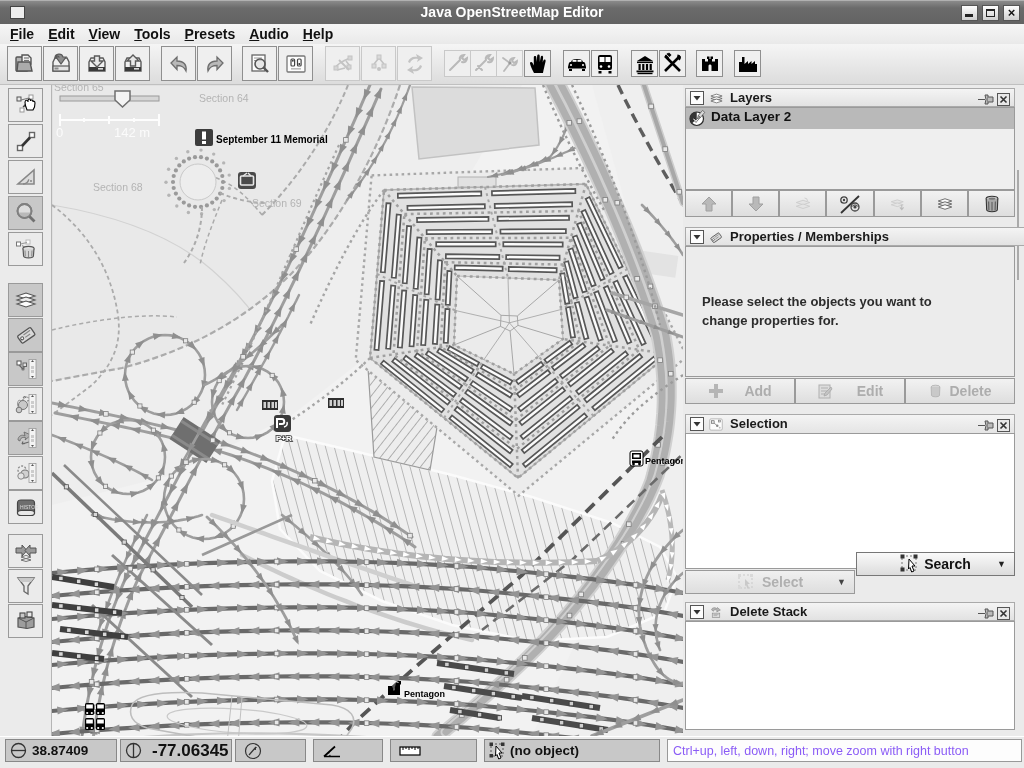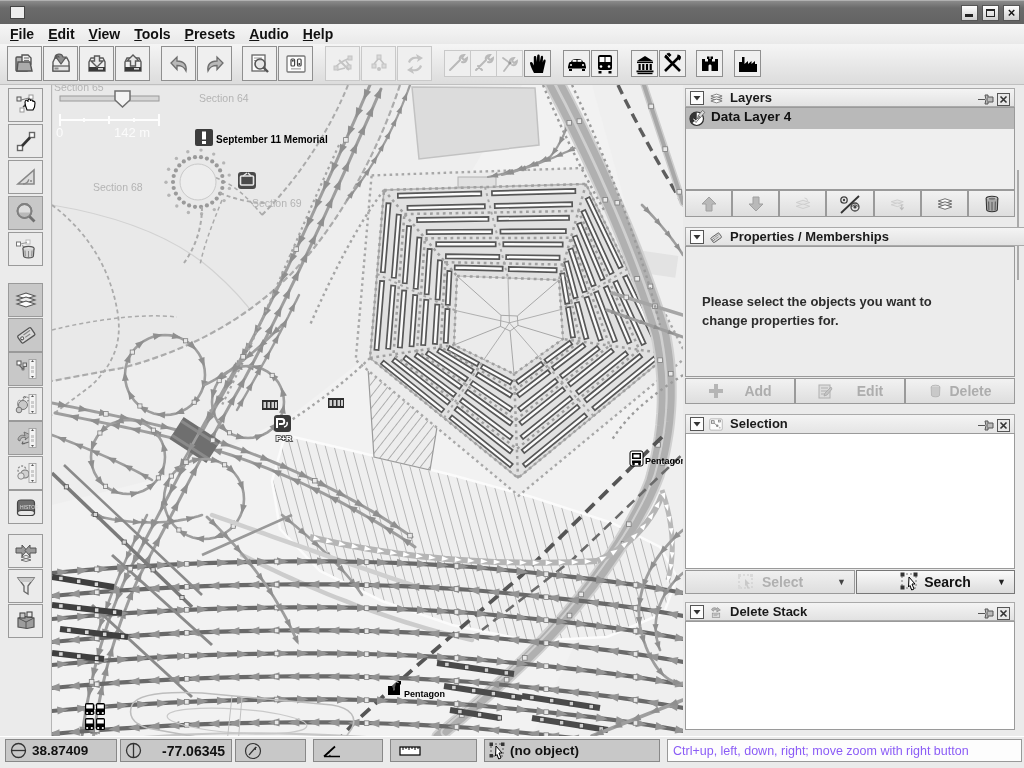--- a/index.html
+++ b/index.html
@@ -3,20 +3,21 @@
 *{margin:0;padding:0;box-sizing:border-box}
 body{font-family:"Liberation Sans",sans-serif;width:1024px;height:768px;overflow:hidden;background:#ebebeb}
 .abs{position:absolute}
 .tbtn{position:absolute;width:35px;height:35px;background:#efefef;border:1px solid #8f8f8f;display:flex;align-items:center;justify-content:center}
 .tbtn2{position:absolute;width:27px;height:27px;background:#efefef;border:1px solid #8f8f8f;display:flex;align-items:center;justify-content:center}
 .lbtn{position:absolute;width:35px;height:34px;background:#ebebeb;border:1px solid #9a9a9a;display:flex;align-items:center;justify-content:center}
 .lbtn.on{background:#c8c8c8}
 </style></head><body>
 <div class="abs" style="left:0;top:0;width:1024px;height:24px;background:linear-gradient(#8a8a8a,#6b6b6b 30%,#636363);border-top:1px solid #b0b0b0">
 <div class="abs" style="left:10px;top:5px;width:15px;height:13px;background:#ededed;border:1px solid #444"></div>
+<div class="abs" style="left:0;top:3px;width:100%;text-align:center;font-size:14px;font-weight:bold;color:#fff">Java OpenStreetMap Editor</div>
 <div class="abs" style="right:46px;top:4px;width:17px;height:16px;background:linear-gradient(#fdfdfd,#cfcfcf);border:1px solid #555;">
       <div class="abs" style="left:3px;bottom:3px;width:8px;height:3px;background:#222"></div>
     </div>
 <div class="abs" style="right:25px;top:4px;width:17px;height:16px;background:linear-gradient(#fdfdfd,#cfcfcf);border:1px solid #555;">
       <div class="abs" style="left:3px;top:3px;width:9px;height:8px;border:1px solid #222;border-top-width:2px"></div>
     </div>
 <div class="abs" style="right:4px;top:4px;width:17px;height:16px;background:linear-gradient(#fdfdfd,#cfcfcf);border:1px solid #555;font-size:13px;font-weight:bold;text-align:center;line-height:14px;color:#111">×</div>
 </div>
 <div class="abs" style="left:0;top:24px;width:1024px;height:20px;background:linear-gradient(#f6f6f6,#e9e9e9);font-size:14px;font-weight:bold;color:#111;padding-left:10px;line-height:20px"><span style="margin-right:14px"><u>F</u>ile</span><span style="margin-right:14px"><u>E</u>dit</span><span style="margin-right:14px"><u>V</u>iew</span><span style="margin-right:14px"><u>T</u>ools</span><span style="margin-right:14px"><u>P</u>resets</span><span style="margin-right:14px"><u>A</u>udio</span><span style="margin-right:14px"><u>H</u>elp</span></div>
 <div class="abs" style="left:0;top:44px;width:1024px;height:41px;background:linear-gradient(#f5f5f5,#dcdcdc);border-bottom:1px solid #c0c0c0"></div>
@@ -1429,21 +1430,21 @@
 <span class="abs" style="left:688px;top:109px"><svg width="19" height="18" viewBox="0 0 24 24">
       <circle cx="11" cy="13" r="9" fill="#fff" stroke="#2a2a2a" stroke-width="1.6"></circle>
       <path d="M 11 4 A 9 9 0 0 0 4.6 19.4 L 11 13 Z" fill="#333"></path>
       <path d="M 6.5 13 L 10 16.5 L 16 9" fill="none" stroke="#111" stroke-width="2.6"></path>
       <path d="M 6.5 13 L 10 16.5 L 16 9" fill="none" stroke="#fff" stroke-width="1.4"></path>
       <g transform="rotate(40 17 7)">
         <rect x="15" y="2" width="4" height="9" fill="#d9d9d9" stroke="#555" stroke-width="0.9"></rect>
         <path d="M 15 11 L 17 14.5 L 19 11 Z" fill="#bbb" stroke="#555" stroke-width="0.9"></path>
       </g>
     </svg></span>
-<div class="abs" style="left:711px;top:109px;font-size:13.5px;font-weight:bold;color:#111">Data Layer 4</div>
+<div class="abs" style="left:711px;top:109px;font-size:13.5px;font-weight:bold;color:#111">Data Layer 2</div>
 <div class="abs" style="left:685px;top:190px;width:47px;height:27px;background:linear-gradient(#f2f2f2,#dedede);border:1px solid #9a9a9a;display:flex;align-items:center;justify-content:center">
     <svg width="20" height="18" viewBox="0 0 20 18">
       <path d="M 10 2 L 17 9 L 13 9 L 13 16 L 7 16 L 7 9 L 3 9 Z" fill="#b9b9b9" stroke="#a0a0a0"></path>
     </svg>
   </div>
 <div class="abs" style="left:732px;top:190px;width:47px;height:27px;background:linear-gradient(#f2f2f2,#dedede);border:1px solid #9a9a9a;display:flex;align-items:center;justify-content:center">
     <svg width="20" height="18" viewBox="0 0 20 18">
       <path d="M 10 16 L 17 9 L 13 9 L 13 2 L 7 2 L 7 9 L 3 9 Z" fill="#b9b9b9" stroke="#a0a0a0"></path>
     </svg>
   </div>
@@ -1578,21 +1579,21 @@
     <svg width="20" height="18" viewBox="0 0 20 18">
       <rect x="2" y="2" width="13" height="13" fill="none" stroke="#c9c9c9" stroke-dasharray="2 2"></rect>
       <rect x="1" y="1" width="3" height="3" fill="#d9d9d9"></rect>
       <rect x="13" y="1" width="3" height="3" fill="#d9d9d9"></rect>
       <rect x="1" y="13" width="3" height="3" fill="#d9d9d9"></rect>
       <path d="M 8 6 L 13 11 L 10.5 11 L 12 15 L 10.5 15.7 L 9 12 L 8 13.5 Z" fill="#c9c9c9"></path>
     </svg>
     <span style="font-size:14px;font-weight:bold;color:#b0b0b0">Select</span>
     <span style="position:absolute;right:8px;color:#444;font-size:9px">▼</span>
   </div>
-<div class="abs" style="left:856px;top:570px;width:159px;height:24px;background:linear-gradient(#fafafa,#dcdcdc);border:1px solid #777;display:flex;align-items:center;justify-content:center;gap:2px">
+<div class="abs" style="left:856px;top:552px;width:159px;height:24px;background:linear-gradient(#fafafa,#dcdcdc);border:1px solid #777;display:flex;align-items:center;justify-content:center;gap:2px">
     <svg width="22" height="20" viewBox="0 0 22 20">
       <rect x="2" y="2" width="14" height="14" fill="none" stroke="#777" stroke-dasharray="2 2"></rect>
       <rect x="0.5" y="0.5" width="4" height="4" fill="#333"></rect>
       <rect x="13.5" y="0.5" width="4" height="4" fill="#333"></rect>
       <rect x="0.5" y="13.5" width="4" height="4" fill="#333"></rect>
       <path d="M 9 5 L 15 12 L 12 12 L 14 17 L 11.7 18 L 10 13.5 L 8.5 15 Z" fill="#fff" stroke="#000" stroke-width="1"></path>
     </svg>
     <span style="font-size:14px;font-weight:bold;color:#111">Search</span>
     <span style="position:absolute;right:8px;color:#222;font-size:9px">▼</span>
   </div>
@@ -1630,21 +1631,21 @@
     </span>
     <span style="font-size:13.5px;font-weight:bold;color:#111;margin-left:5px">38.87409</span>
   </div>
 <div class="abs" style="left:120px;top:739px;width:112px;height:23px;background:#c8c8c8;border:1px solid #888;display:flex;align-items:center">
     <span style="margin-left:4px;display:flex">
       <svg width="17" height="17" viewBox="0 0 17 17">
         <circle cx="8.5" cy="8.5" r="7" fill="none" stroke="#333" stroke-width="1.3"></circle>
         <line x1="8.5" y1="1.5" x2="8.5" y2="15.5" stroke="#333" stroke-width="1.3"></line>
       </svg>
     </span>
-    <span style="font-size:14px;font-weight:bold;color:#111;margin-left:20px">-77.06345</span>
+    <span style="font-size:17px;font-weight:bold;color:#111;margin-left:10px">-77.06345</span>
   </div>
 <div class="abs" style="left:235px;top:739px;width:71px;height:23px;background:#c8c8c8;border:1px solid #888;display:flex;align-items:center">
     <span style="margin-left:8px;display:flex">
       <svg width="18" height="18" viewBox="0 0 18 18">
         <circle cx="9" cy="9" r="7.5" fill="none" stroke="#333" stroke-width="1.2"></circle>
         <line x1="5" y1="13" x2="12" y2="5" stroke="#333" stroke-width="1.2"></line>
         <path d="M 12 5 l -1 3 z" stroke="#333" fill="none"></path>
       </svg>
     </span>
   </div>

